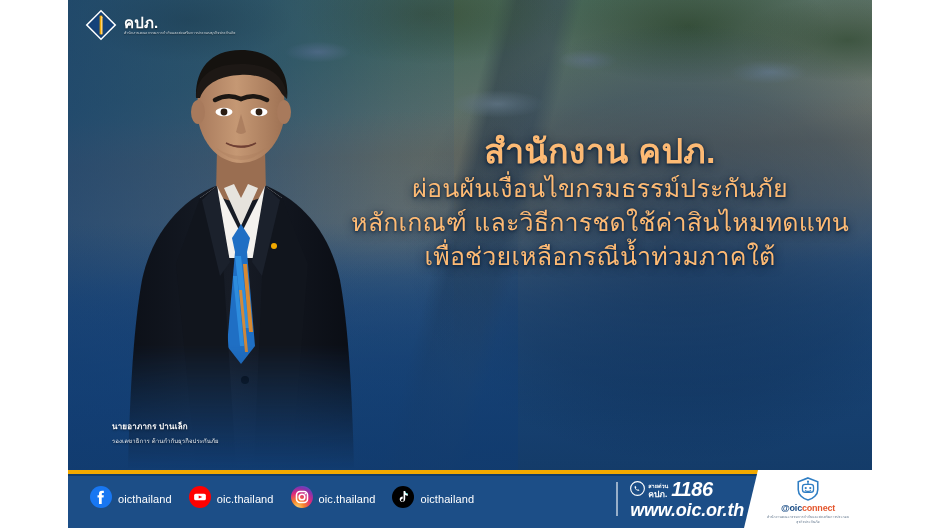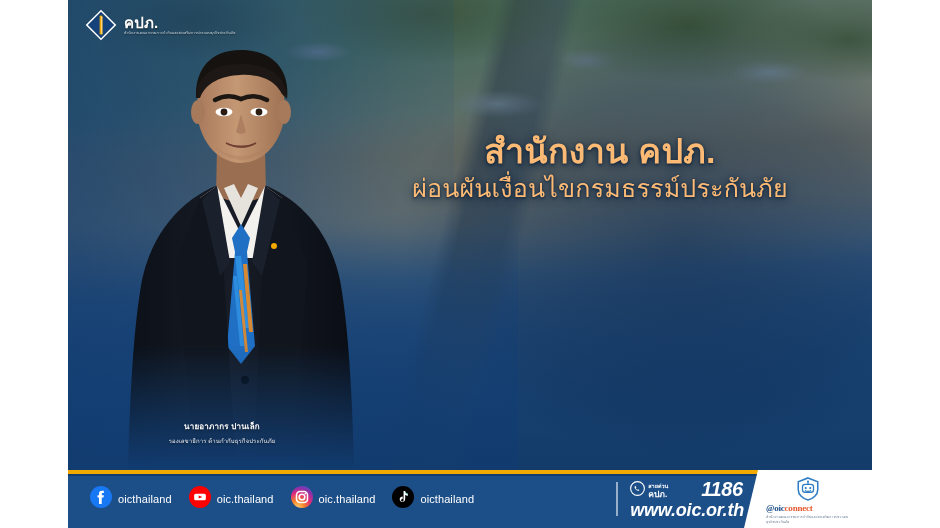--- a/index.html
+++ b/index.html
@@ -131,21 +131,21 @@
     z-index: 5;
   }
   .portrait svg { display: block; width: 100%; height: 100%; }
 
   
   .caption {
     position: absolute;
     left: 44px;
     bottom: 82px;
     width: 220px;
-    text-align: center;
+    text-align: left;
     z-index: 7;
   }
   .caption-name {
     color: #ffffff;
     font-size: 8px;
     font-weight: bold;
     letter-spacing: .2px;
     text-shadow: 0 1px 2px rgba(0,0,0,.5);
     display: block;
   }
@@ -275,21 +275,20 @@
     color: #ffffff;
     font-size: 8.5px;
     font-weight: bold;
   }
   .hotline-number {
     color: #ffffff;
     font-size: 20px;
     font-weight: bold;
     font-style: italic;
     letter-spacing: -.4px;
-    margin-left: 30px;
   }
   .hotline-url {
     display: block;
     color: #ffffff;
     font-size: 18px;
     font-weight: bold;
     font-style: italic;
     letter-spacing: -.2px;
     margin-top: 2px;
   }
@@ -303,23 +302,22 @@
     height: 58px;
     background: #ffffff;
     clip-path: polygon(14px 0, 128px 0, 128px 58px, 0 58px);
     z-index: 2;
   }
   .connect-badge {
     position: absolute;
     right: 22px;
     top: 6px;
     width: 84px;
-    text-align: left;
+    text-align: center;
     z-index: 4;
-    font-family: Liberation Serif, serif;
   }
   .connect-badge svg { display: block; margin: 0 auto; }
   .connect-name {
     display: block;
     font-size: 9px;
     font-weight: bold;
     color: #1c4e87;
     letter-spacing: -.2px;
     margin-top: 1px;
   }
@@ -438,20 +436,22 @@
     </div>
 
     <div class="caption">
       <span class="caption-name">นายอาภากร ปานเล็ก</span>
       <span class="caption-role">รองเลขาธิการ ด้านกำกับธุรกิจประกันภัย</span>
     </div>
 
     <div class="headline">
       <span class="headline-l1">สำนักงาน คปภ.</span>
       <span class="headline-l3">ผ่อนผันเงื่อนไขกรมธรรม์ประกันภัย</span>
+      <span class="headline-l4">หลักเกณฑ์ และวิธีการชดใช้ค่าสินไหมทดแทน</span>
+      <span class="headline-l5">เพื่อช่วยเหลือกรณีน้ำท่วมภาคใต้</span>
     </div>
 
     <div class="footer">
       <div class="footer-rule-gold"></div>
       <div class="footer-rule-dark"></div>
 
       <div class="social-row">
 
         <div class="social">
           <span>

